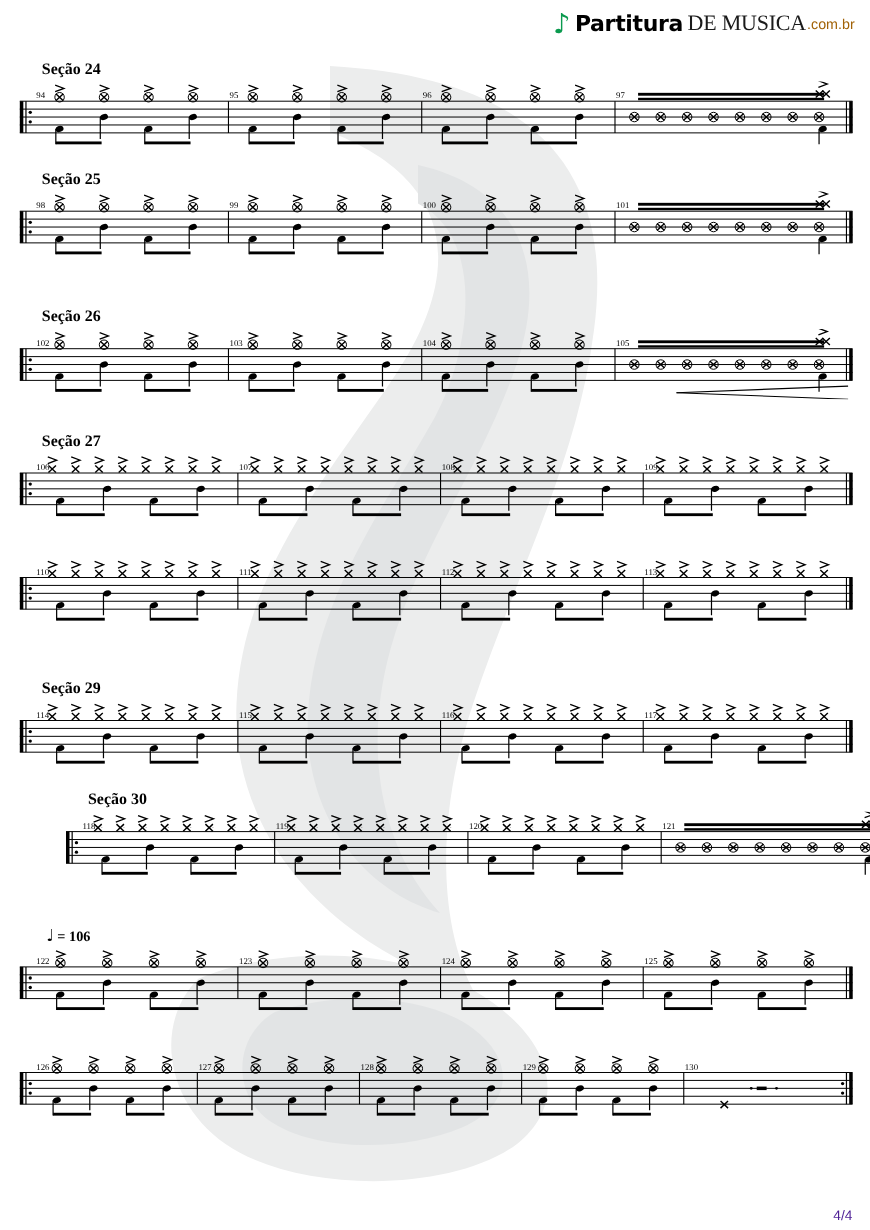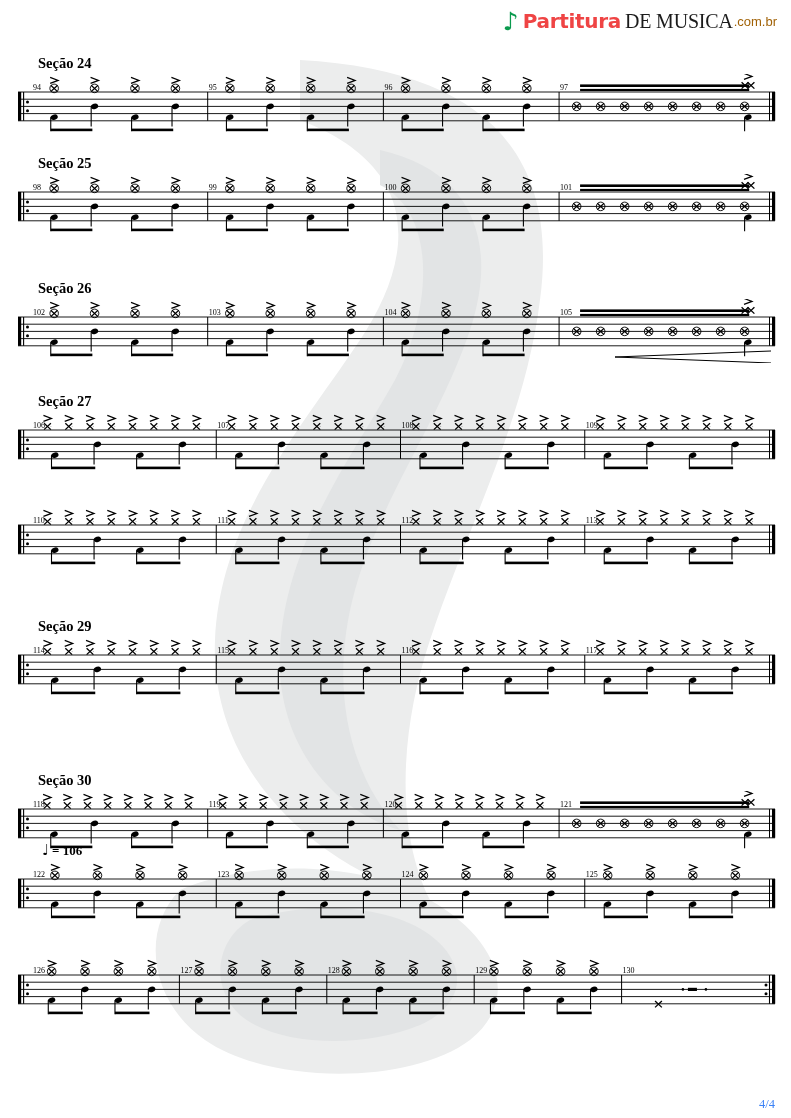--- a/index.html
+++ b/index.html
@@ -38,21 +38,21 @@
     font-size: 25px;
     color: #0a9a4e;
     line-height: 1;
     margin-right: 4px;
     font-family: "DejaVu Sans", sans-serif;
   }
   #logo .logo-part1 {
     font-family: "DejaVu Sans", sans-serif;
     font-weight: bold;
     font-size: 20px;
-    color: #ef4444;
+    color: #000000;
     letter-spacing: -0.3px;
   }
   #logo .logo-part2 {
     font-family: Liberation Serif, serif;
     font-size: 20px;
     color: #1b1b1b;
     margin-left: 4px;
     letter-spacing: -0.2px;
   }
   #logo .logo-part3 {
@@ -99,23 +99,23 @@
   }
   .staff-svg {
     display: block;
   }
 
   
   #page-number {
     position: absolute;
     right: 16px;
     bottom: 6px;
-    font-family: Liberation Serif, serif;
+    font-family: Liberation Sans, sans-serif;
     font-size: 12.5px;
-    color: #3b82f6;
+    color: #4c1d95;
     z-index: 5;
   }
 </style>
 </head>
 <body>
 
 <svg id="watermark" viewBox="0 0 791 1118">
   <g fill="#eceded">
     <path d="M300 60 C 480 70, 560 150, 540 300 C 525 420, 470 520, 430 640 C 400 730, 395 830, 430 900 C 300 860, 210 760, 215 640 C 220 520, 300 430, 360 340 C 410 265, 430 170, 300 120 Z"></path>
     <path d="M380 150 C 470 170, 500 240, 470 330 C 440 420, 380 500, 355 590 C 330 680, 345 770, 400 830 C 330 810, 275 740, 280 650 C 285 545, 350 460, 395 380 C 430 315, 440 215, 380 185 Z" fill="#e2e4e5"></path>
@@ -1173,21 +1173,21 @@
           <line x1="689.371875" y1="43.2" x2="689.371875" y2="57.2" stroke="#000" stroke-width="1.1"></line>
           <ellipse cx="735.334375" cy="32.4" rx="3.7" ry="2.7" fill="#000" stroke="#000" stroke-width="0" transform="rotate(-18 735.334375 32.4)"></ellipse>
           <line x1="731.934375" y1="32.4" x2="731.934375" y2="52.4" stroke="#000" stroke-width="1.1"></line>
           <rect x="604.246875" y="54.6" width="43.762500000000045" height="2.6" fill="#000"></rect>
           <rect x="689.371875" y="54.6" width="43.762500000000045" height="2.6" fill="#000"></rect>
           <line x1="769.5" y1="18" x2="769.5" y2="46.8" stroke="#000" stroke-width="1"></line>
           <rect x="772" y="18" width="3.2" height="28.8" fill="#000"></rect>
         </svg>
       </div>
     </div>
-    <div class="system" style="top: 772px;">
+    <div class="system" style="top: 719px; padding-left: 42px;">
       <div class="section-title">Seção 30</div>
       <div class="staff-wrap">
         <svg class="staff-svg" width="791" height="64" viewBox="0 0 791 64">
           <line x1="18" y1="18" x2="775" y2="18" stroke="#000" stroke-width="0.9"></line>
           <line x1="18" y1="25.2" x2="775" y2="25.2" stroke="#000" stroke-width="0.9"></line>
           <line x1="18" y1="32.4" x2="775" y2="32.4" stroke="#000" stroke-width="0.9"></line>
           <line x1="18" y1="39.6" x2="775" y2="39.6" stroke="#000" stroke-width="0.9"></line>
           <line x1="18" y1="46.8" x2="775" y2="46.8" stroke="#000" stroke-width="0.9"></line>
           <rect x="18" y="18" width="3.2" height="28.8" fill="#000"></rect>
           <line x1="23.6" y1="18" x2="23.6" y2="46.8" stroke="#000" stroke-width="1.1"></line>

